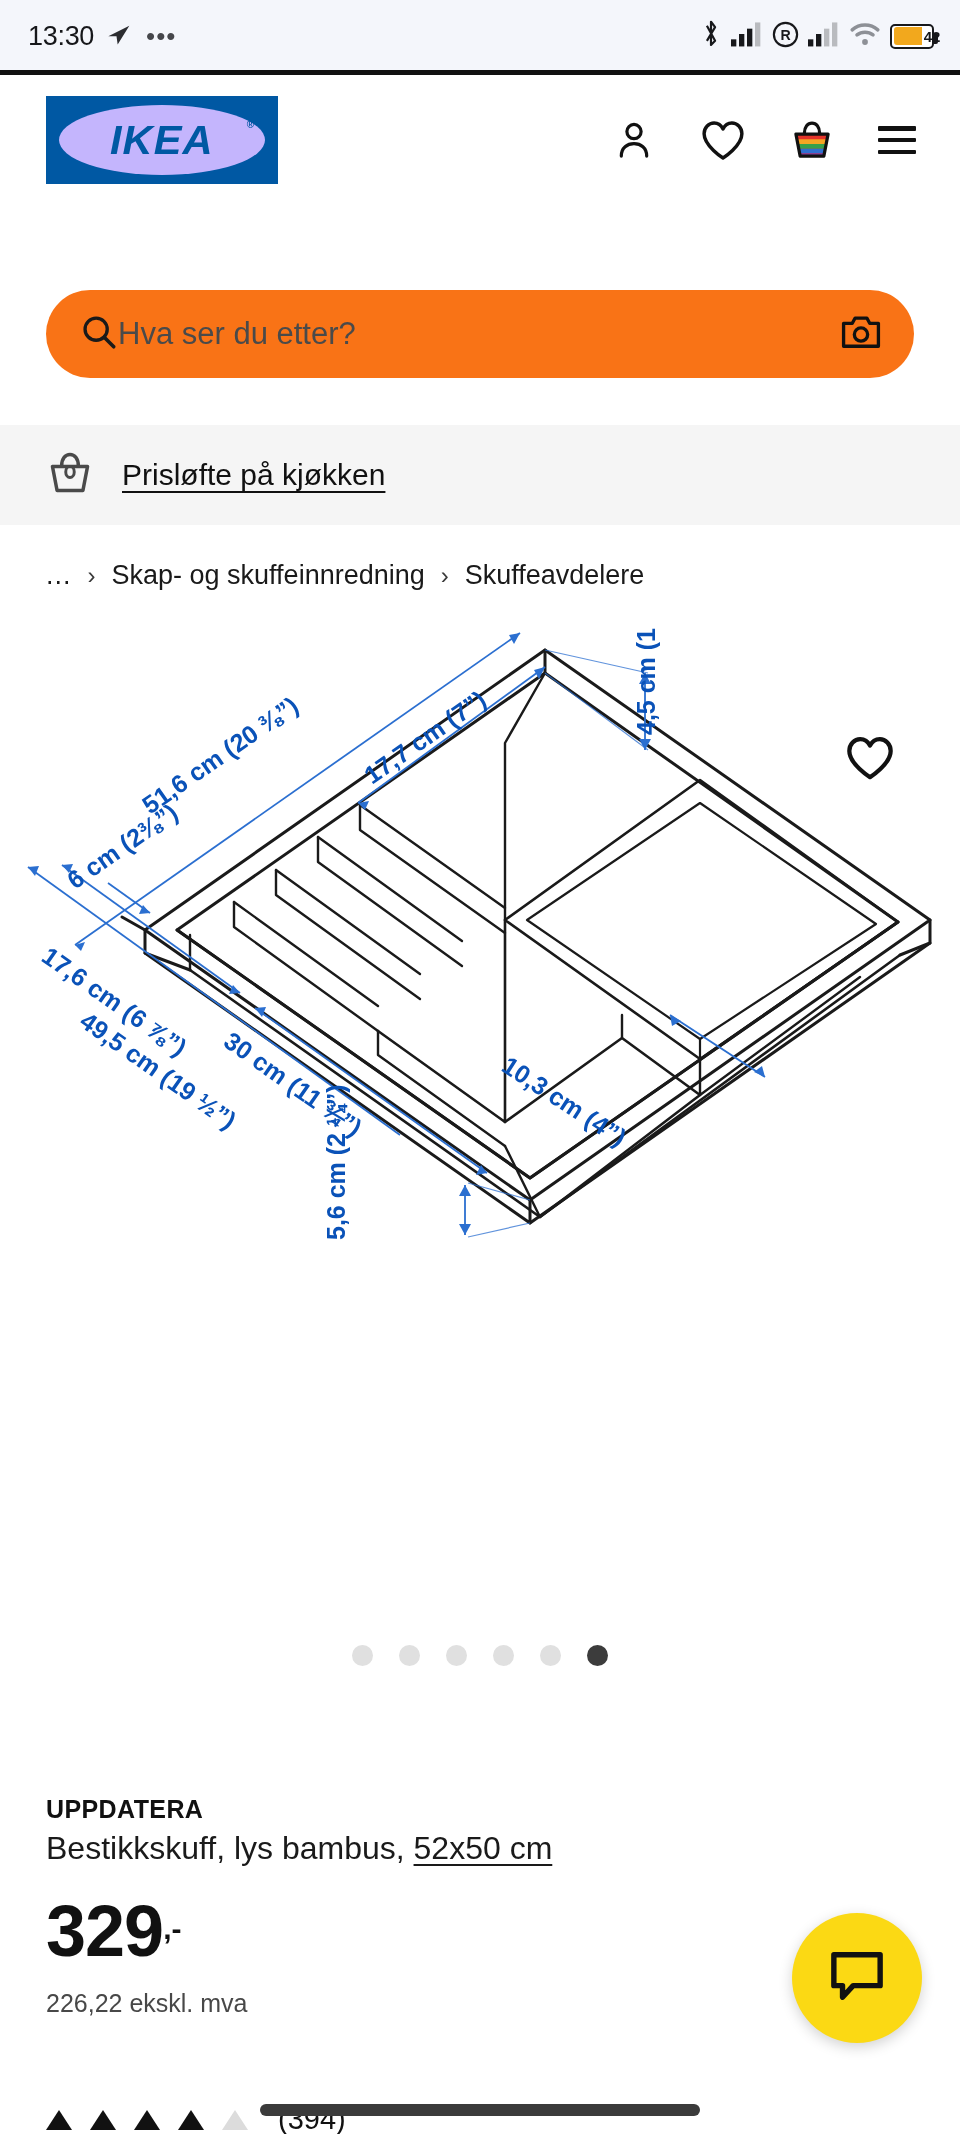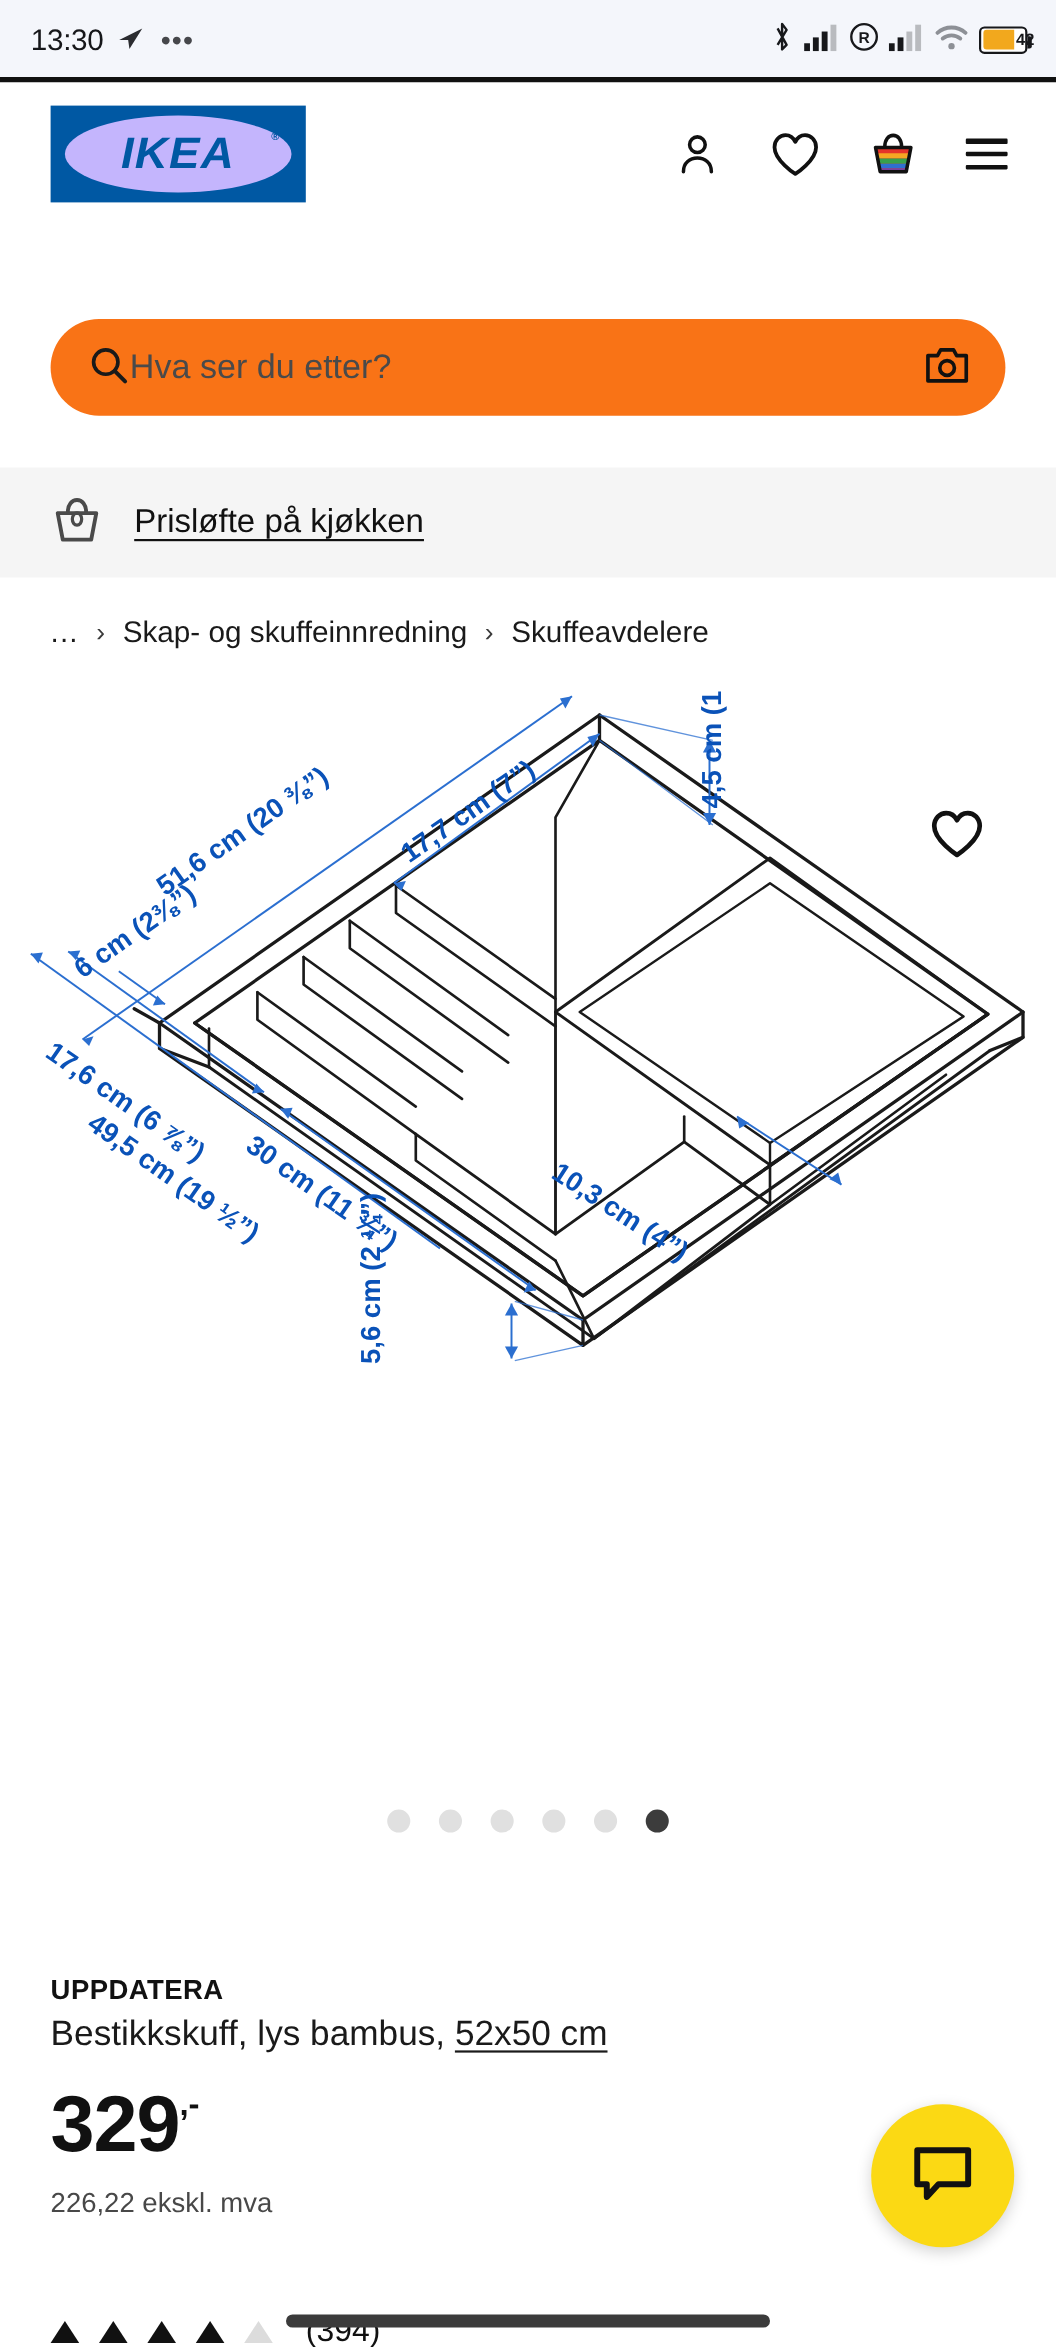--- a/index.html
+++ b/index.html
@@ -117,21 +117,21 @@
   .dot.active{ background:#3c3c3c; }
 
   
   .info{ position:absolute; top:1795px; left:46px; width:700px; }
   .p-name{
     font-size:25px; font-weight:bold; color:#111; letter-spacing:0.4px;
     line-height:1.12;
   }
   .p-desc{ font-size:32px; color:#1a1a1a; margin-top:6px; line-height:1.2;}
   .p-desc .size{ text-decoration:underline; text-underline-offset:5px; text-decoration-thickness:2px; cursor:pointer;}
-  .p-price{ margin-top:30px; display:flex; align-items:flex-start; }
+  .p-price{ margin-top:30px; display:flex; align-items:center; }
   .p-price .amount{ font-size:72px; font-weight:bold; color:#111; line-height:0.96; letter-spacing:-1px;}
   .p-price .suffix{ font-size:30px; font-weight:bold; color:#111; padding-bottom:6px;}
   .p-exvat{ margin-top:22px; font-size:25px; color:#484848;}
 
   
   .rating{ position:absolute; top:2103px; left:46px; display:flex; align-items:center; gap:18px;}
   .star{ width:0; height:0; border-left:13px solid transparent; border-right:13px solid transparent;
          border-bottom:20px solid #111; }
   .star.empty{ border-bottom-color:#dcdcdc; }
   .rcount{ font-size:29px; color:#111; margin-left:12px;}

